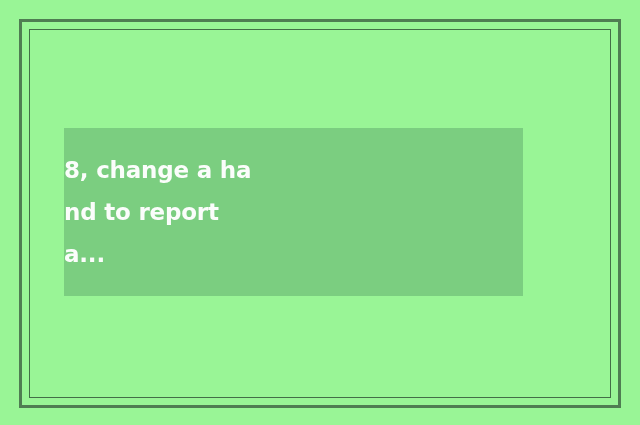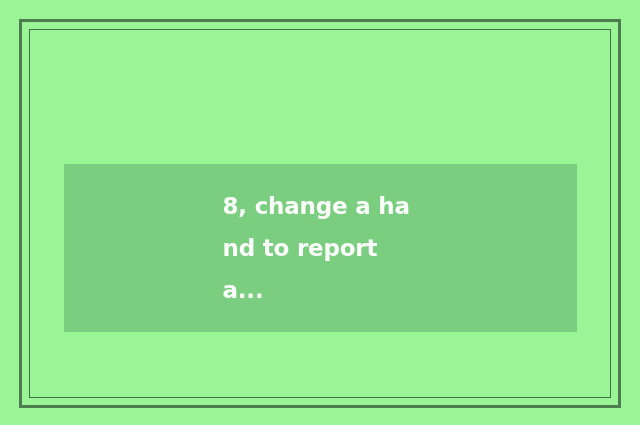--- a/index.html
+++ b/index.html
@@ -54,28 +54,26 @@
     width: 580px;
     height: 367px;
     box-sizing: border-box;
   }
 
   
   #content-card {
     position: absolute;
     left: 34px;              
     top: 98px;               
-    width: 513px;            
+    width: 459px;            
     height: 168px;           
     background: #7bce80;
     box-sizing: border-box;
     display: flex;
     align-items: center;
-    justify-content: center;
-    margin-top: 36px;
   }
 
   
   #card-text {
     width: 196px;
     text-align: left;
     color: #fbfdfb;
     font-family: "DejaVu Sans", sans-serif;
     font-size: 23px;
     font-weight: bold;

